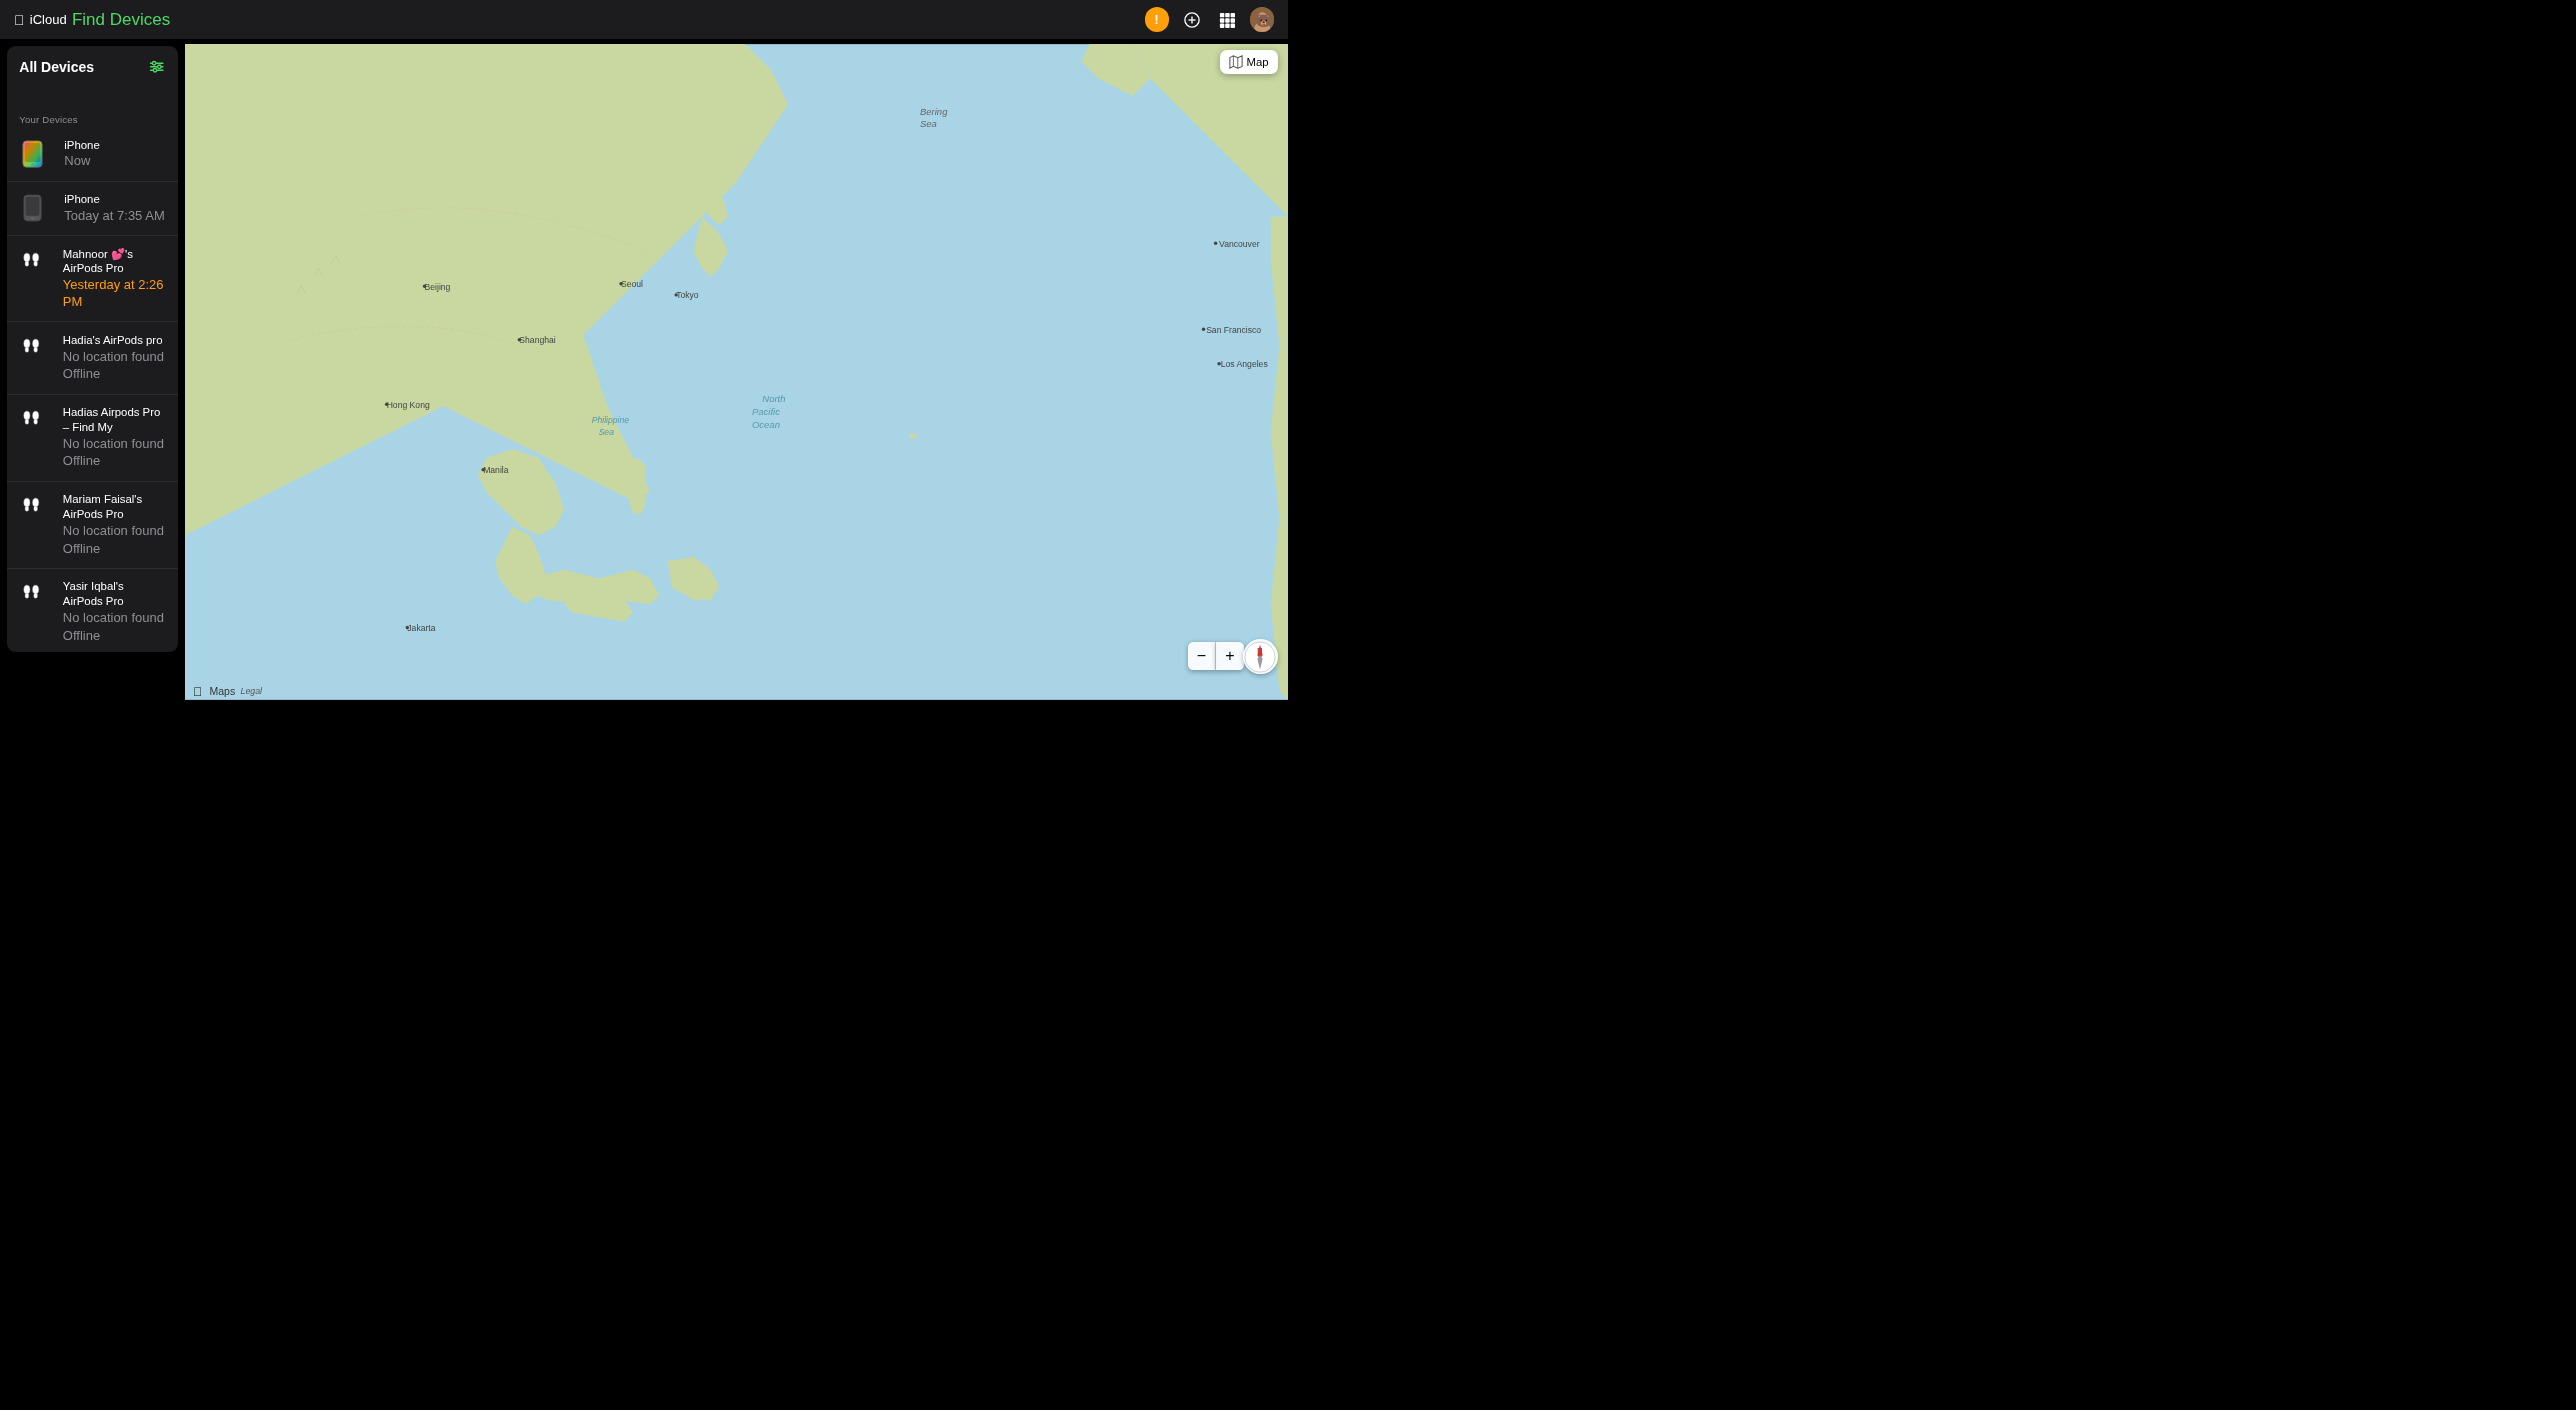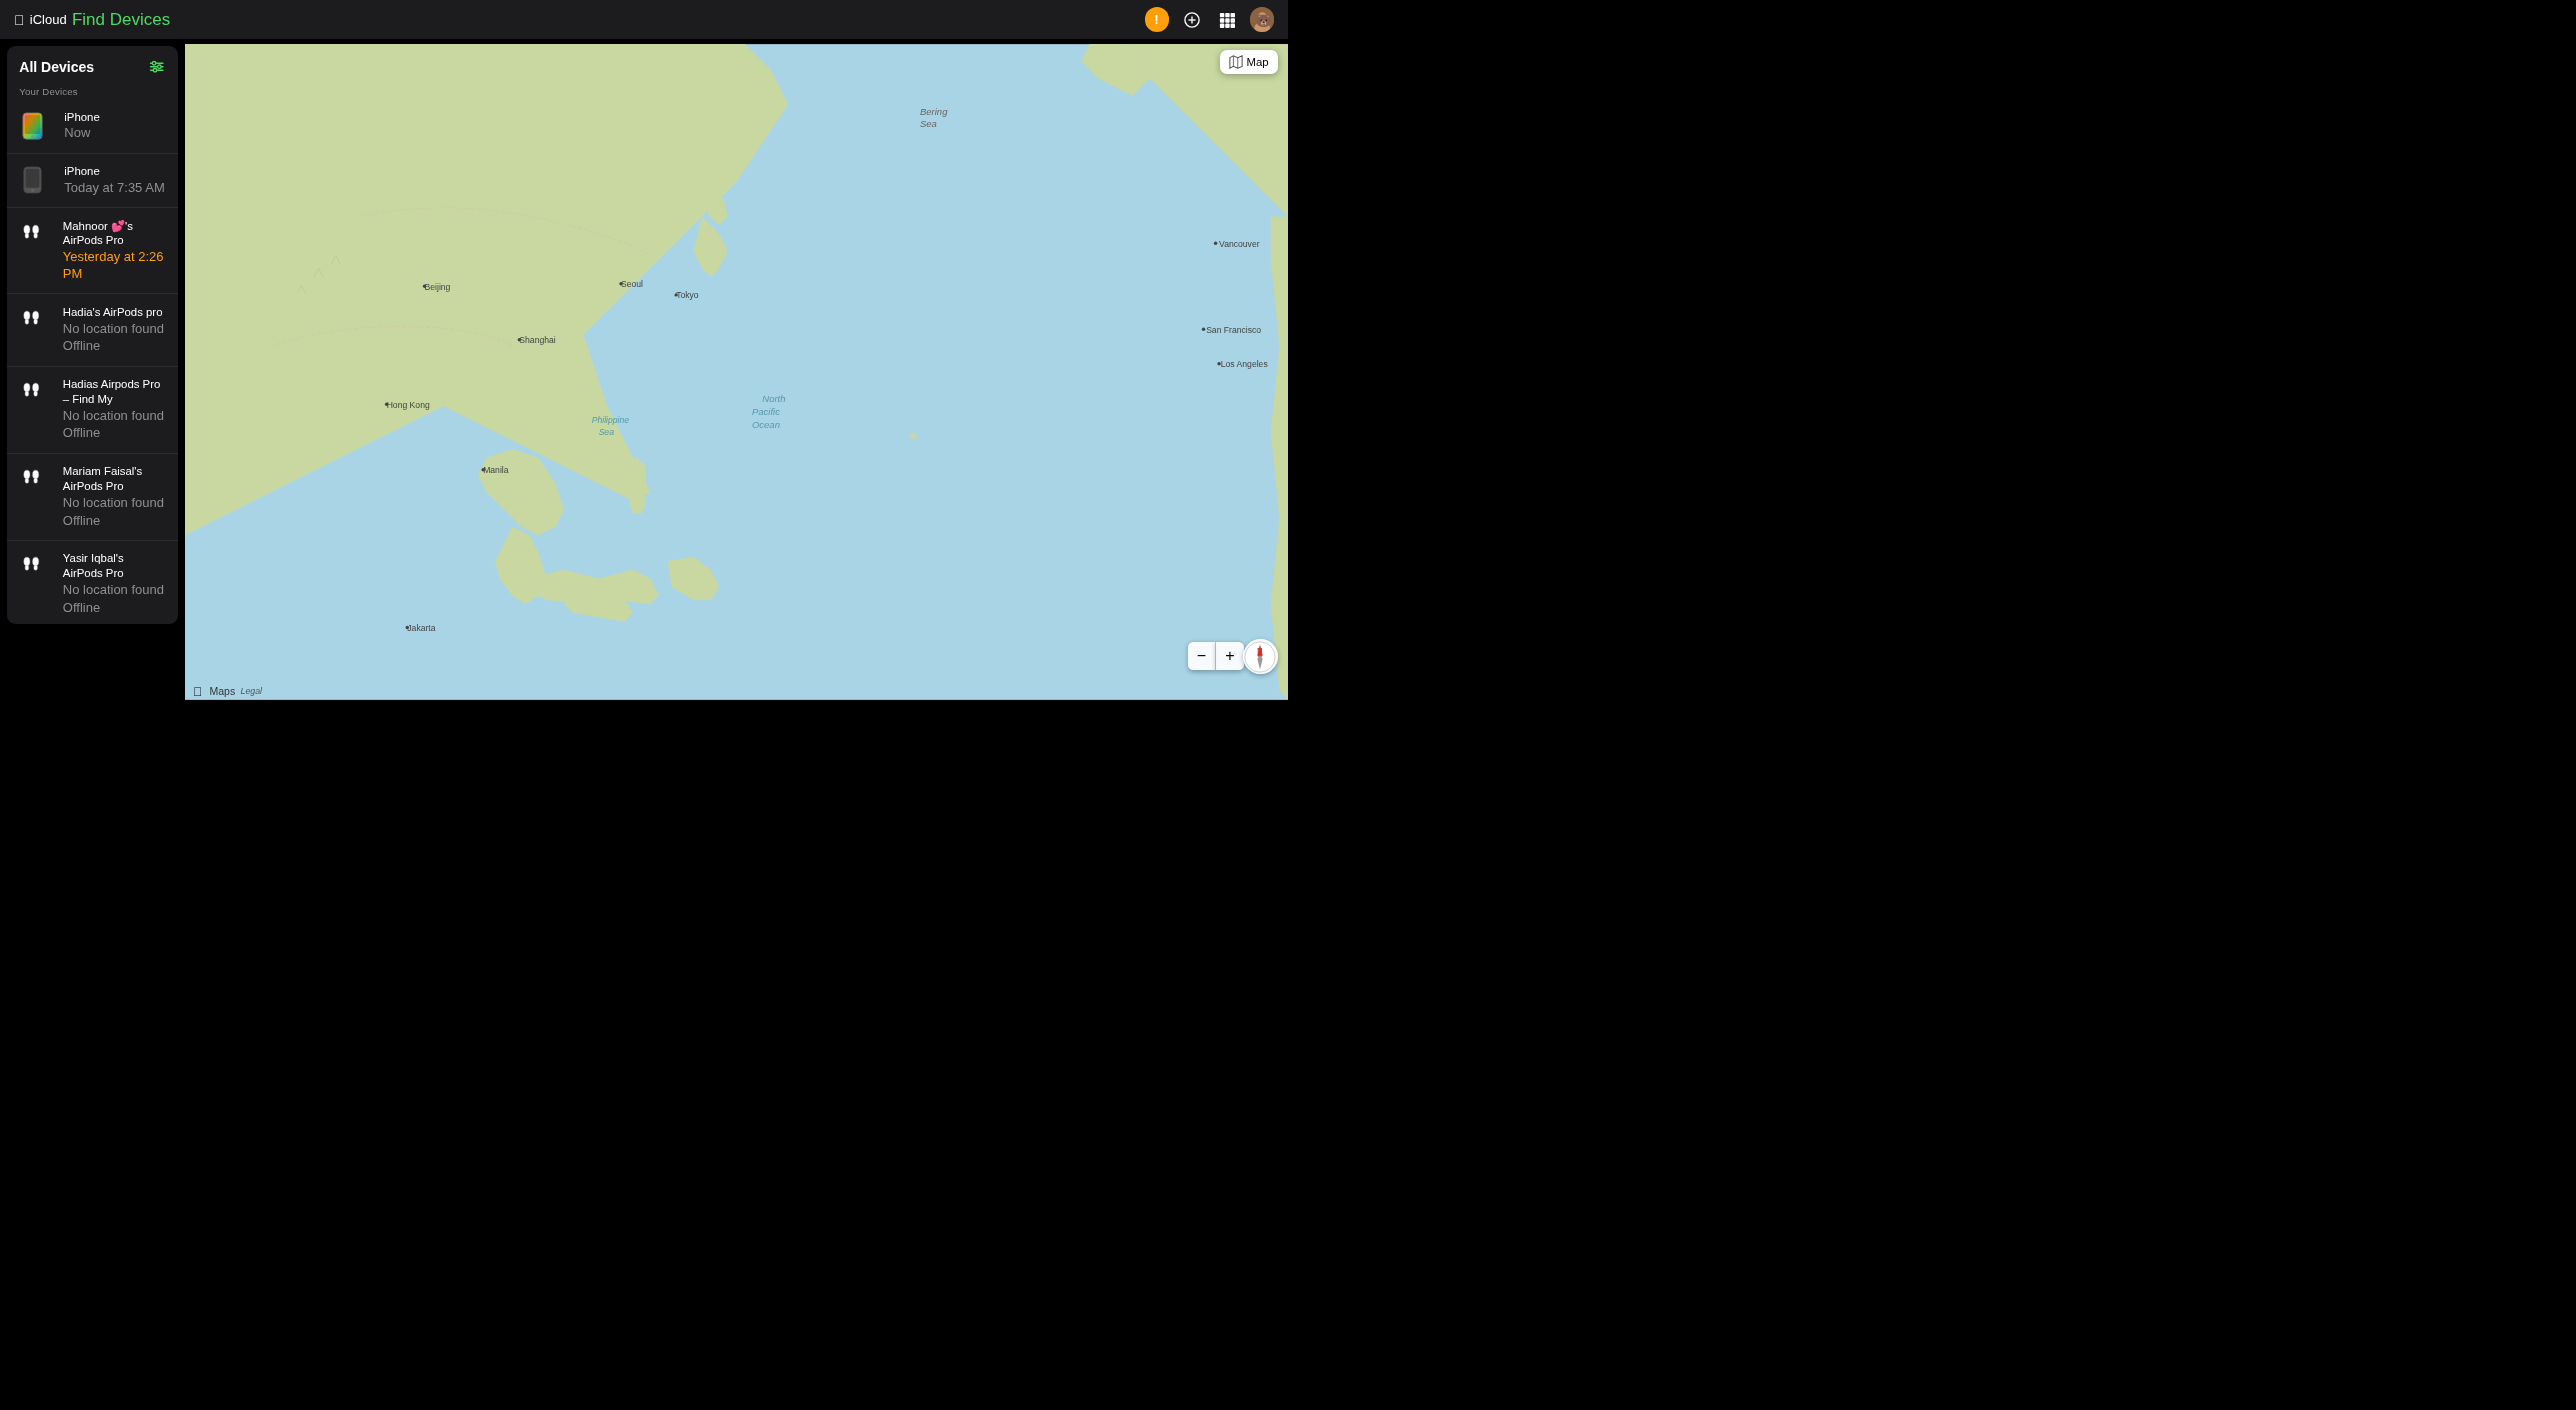--- a/index.html
+++ b/index.html
@@ -126,20 +126,21 @@
       color: #4cd964;
       display: flex;
       align-items: center;
     }
     .section-label {
       color: #8e8e93;
       font-size: 9.6px;
       font-weight: 500;
       padding: 3.5px 12.3px 5.3px 12.3px;
       letter-spacing: 0.02em;
+      margin-top: 28px;
     }
     .device-item {
       display: flex;
       align-items: flex-start;
       padding: 7px 12.3px;
       cursor: pointer;
       gap: 19px;
     }
     .device-icon {
       width: 26px;

